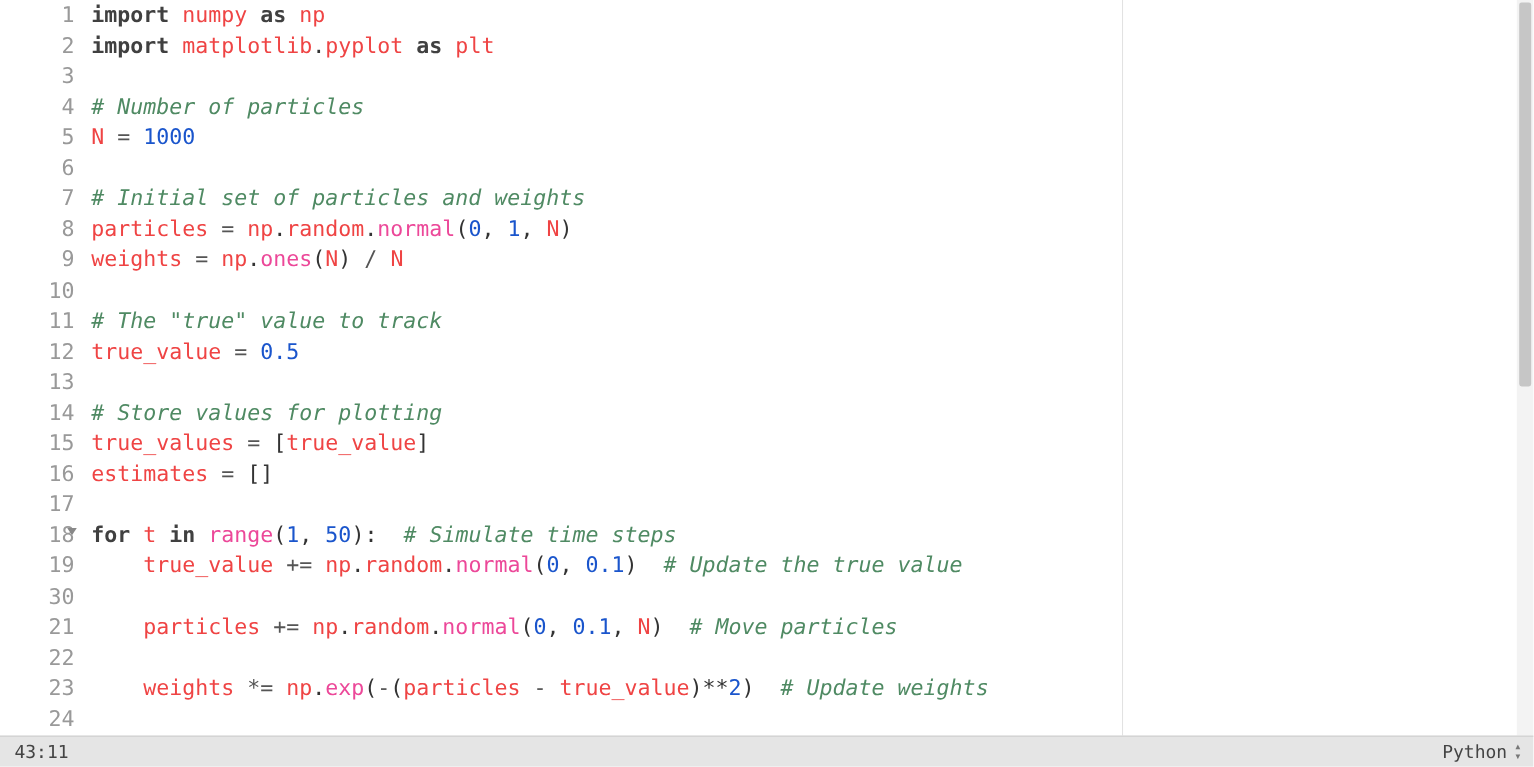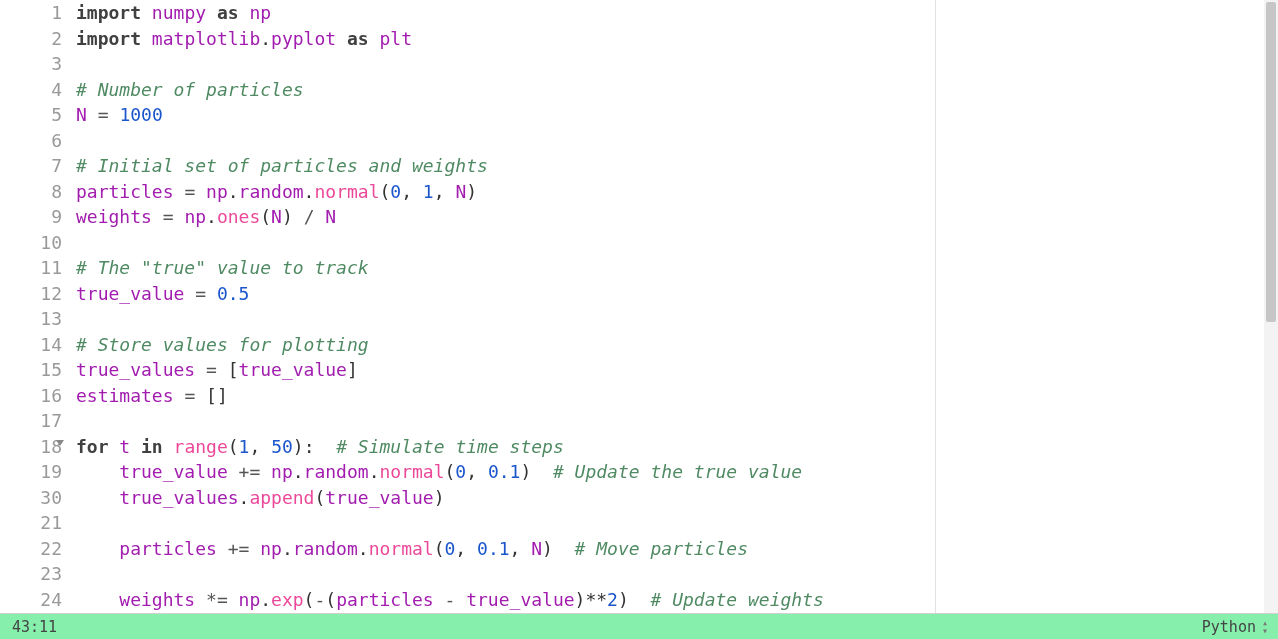--- a/index.html
+++ b/index.html
@@ -94,21 +94,21 @@
     left: 0;
     bottom: 0;
     width: 100%;
     height: 26px;
     border-top: 1px solid #d0d0d0;
     display: flex;
     align-items: center;
     justify-content: space-between;
     font-size: 15px;
     color: #444;
-    background: #86efac;
+    background: #e5e5e5;
     padding: 0 10px 0 12px;
     gap: 18px;
   }
   .status-right {
     display: flex;
     align-items: center;
     gap: 6px;
   }
   .lang-select {
     display: flex;
@@ -123,21 +123,21 @@
     display: flex;
     flex-direction: column;
     color: #777;
   }
 
   
   .kw     { color: #404040; font-weight: 600; }  
   .num    { color: #1a55cc; }
   .op     { color: #555555; }
   .comm   { color: #4f8a63; font-style: italic; }
-  .ident  { color: #a21caf; }
+  .ident  { color: #ef4444; }
   .punct  { color: #333333; }
   .func   { color: #ec4899; }
   .star   { color: #333333; }
 </style>
 </head>
 <body>
 
 <div class="editor-wrap">
   <div class="gutter" id="gutter">
       <div class="ln">1</div>
@@ -178,21 +178,20 @@
       <div class="code-line"></div>
       <div class="code-line"><span class="comm"># The "true" value to track</span></div>
       <div class="code-line"><span class="ident">true_value </span><span class="op">=</span><span class="ident"> </span><span class="num">0.5</span></div>
       <div class="code-line"></div>
       <div class="code-line"><span class="comm"># Store values for plotting</span></div>
       <div class="code-line"><span class="ident">true_values </span><span class="op">=</span><span class="ident"> </span><span class="punct">[</span><span class="ident">true_value</span><span class="punct">]</span></div>
       <div class="code-line"><span class="ident">estimates </span><span class="op">=</span><span class="ident"> </span><span class="punct">[]</span></div>
       <div class="code-line"></div>
       <div class="code-line"><span class="kw">for</span><span class="ident"> t </span><span class="kw">in</span><span class="ident"> </span><span class="func">range</span><span class="punct">(</span><span class="num">1</span><span class="punct">, </span><span class="num">50</span><span class="punct">):  </span><span class="comm"># Simulate time steps</span></div>
       <div class="code-line"><span class="ident">    true_value </span><span class="op">+=</span><span class="ident"> np</span><span class="punct">.</span><span class="ident">random</span><span class="punct">.</span><span class="func">normal</span><span class="punct">(</span><span class="num">0</span><span class="punct">, </span><span class="num">0.1</span><span class="punct">)  </span><span class="comm"># Update the true value</span></div>
-      <div class="code-line"><span class="ident">    true_values</span><span class="punct">.</span><span class="func">append</span><span class="punct">(</span><span class="ident">true_value</span><span class="punct">)</span></div>
       <div class="code-line"></div>
       <div class="code-line"><span class="ident">    particles </span><span class="op">+=</span><span class="ident"> np</span><span class="punct">.</span><span class="ident">random</span><span class="punct">.</span><span class="func">normal</span><span class="punct">(</span><span class="num">0</span><span class="punct">, </span><span class="num">0.1</span><span class="punct">, </span><span class="ident">N</span><span class="punct">)  </span><span class="comm"># Move particles</span></div>
       <div class="code-line"></div>
       <div class="code-line"><span class="ident">    weights </span><span class="op">*=</span><span class="ident"> np</span><span class="punct">.</span><span class="func">exp</span><span class="punct">(</span><span class="op">-</span><span class="punct">(</span><span class="ident">particles </span><span class="op">-</span><span class="ident"> true_value</span><span class="punct">)</span><span class="star">**</span><span class="num">2</span><span class="punct">)  </span><span class="comm"># Update weights</span></div>
     </div>
 </div>
 
 <div class="vsep"></div>
 <div class="right-panel"></div>
 

